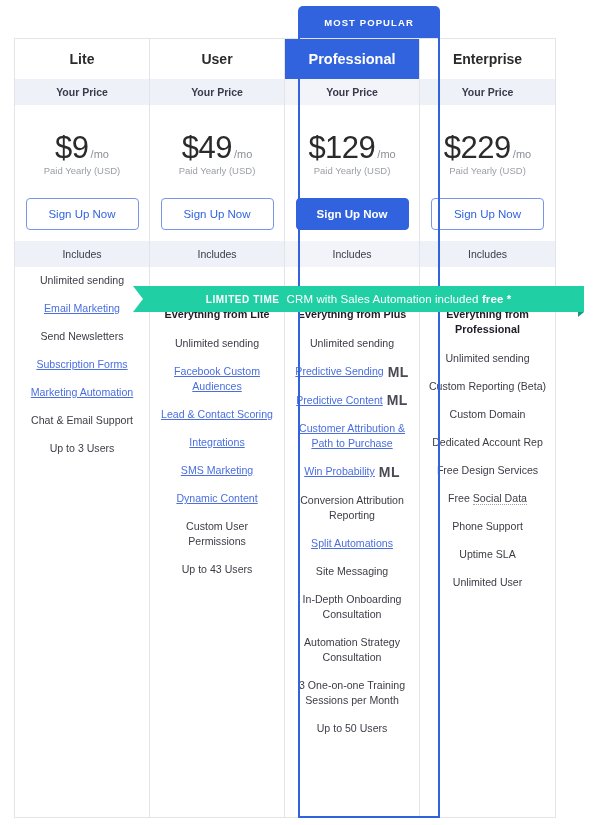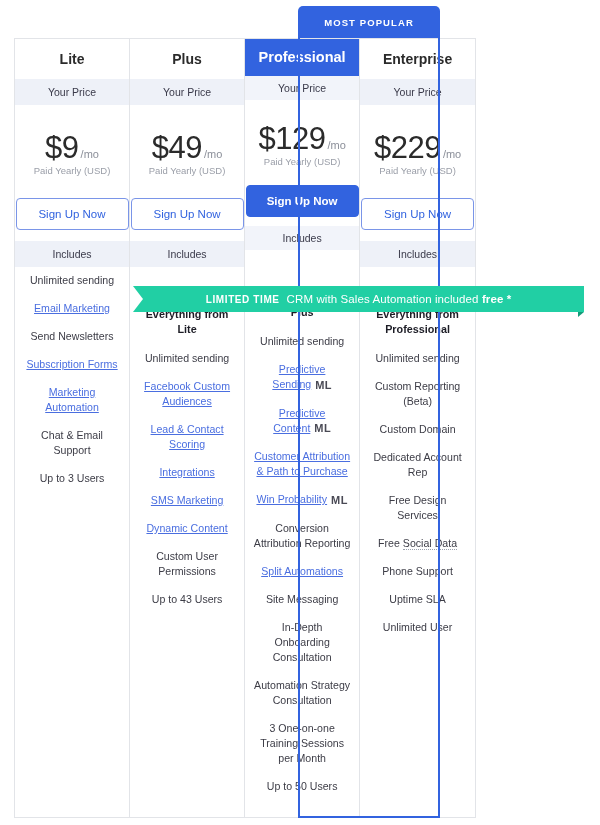--- a/index.html
+++ b/index.html
@@ -25,21 +25,21 @@
     color: #ffffff;
     font-size: 9.5px;
     font-weight: bold;
     letter-spacing: 1.1px;
   }
 
   
   .table {
     position: absolute;
     left: 14px; top: 38px;
-    width: 462px; height: 780px;
+    width: 542px; height: 780px;
     border: 1px solid #e2e4e8;
     background: #ffffff;
     display: flex;
     z-index: 1;
   }
   .col {
     width: 142.5px;
     position: relative;
     border-right: 1px solid #e2e4e8;
     display: flex; flex-direction: column;
@@ -67,21 +67,21 @@
     background: #3263df;
     color: #ffffff;
     font-size: 14.5px;
   }
 
   
   .price-label {
     height: 26px;
     background: #eef1f8;
     display: flex; align-items: center; justify-content: center;
-    font-size: 10.5px; color: #3a3a4a; font-weight: 400;
+    font-size: 10.5px; color: #3a3a4a; font-weight: 700;
   }
   .col.featured .price-label { background: #f2f4fa; }
 
   
   .price-block {
     height: 60px;
     display: flex; align-items: flex-end; justify-content: center;
     padding-bottom: 2px;
   }
   .price-amount {
@@ -150,21 +150,21 @@
   }
   .feat.link {
     color: #4a6ee0;
     text-decoration: underline;
     cursor: pointer;
   }
   .feat.dotted .dot-under {
     border-bottom: 1px dotted #9aa0ad;
   }
   .ml-badge {
-    font-size: 11px; font-weight: bold; color: #4a4a55;
+    font-size: 14px; font-weight: bold; color: #4a4a55;
     letter-spacing: 0.4px; margin-left: 4px;
     vertical-align: middle;
   }
 
   
   .ribbon {
     position: absolute;
     left: 133px; top: 286px;
     width: 451px; height: 26px;
     z-index: 5;
@@ -228,21 +228,21 @@
           <div class="feat">Unlimited sending</div>
           <div class="feat"><span class="feat link" style="display: inline; margin-bottom: 0px;">Email Marketing</span></div>
           <div class="feat">Send Newsletters</div>
           <div class="feat"><span class="feat link" style="display: inline; margin-bottom: 12px;">Subscription Forms</span></div>
           <div class="feat"><span class="feat link" style="display: inline; margin-bottom: 0px;">Marketing Automation</span></div>
           <div class="feat">Chat &amp; Email Support</div>
           <div class="feat">Up to 3 Users</div>
         </div>
       </div>
       <div class="col c2">
-        <div class="plan-name">Plus</div>
+        <div class="plan-name">User</div>
         <div class="price-label">Your Price</div>
         <div class="price-block">
           <span class="price-amount">$49</span>
           <span class="price-per">/mo</span>
         </div>
         <div class="price-note">Paid Yearly (USD)</div>
         <div class="btn-wrap">
           <button class="signup-btn">Sign Up Now</button>
         </div>
         <div class="includes-label">Includes</div>

